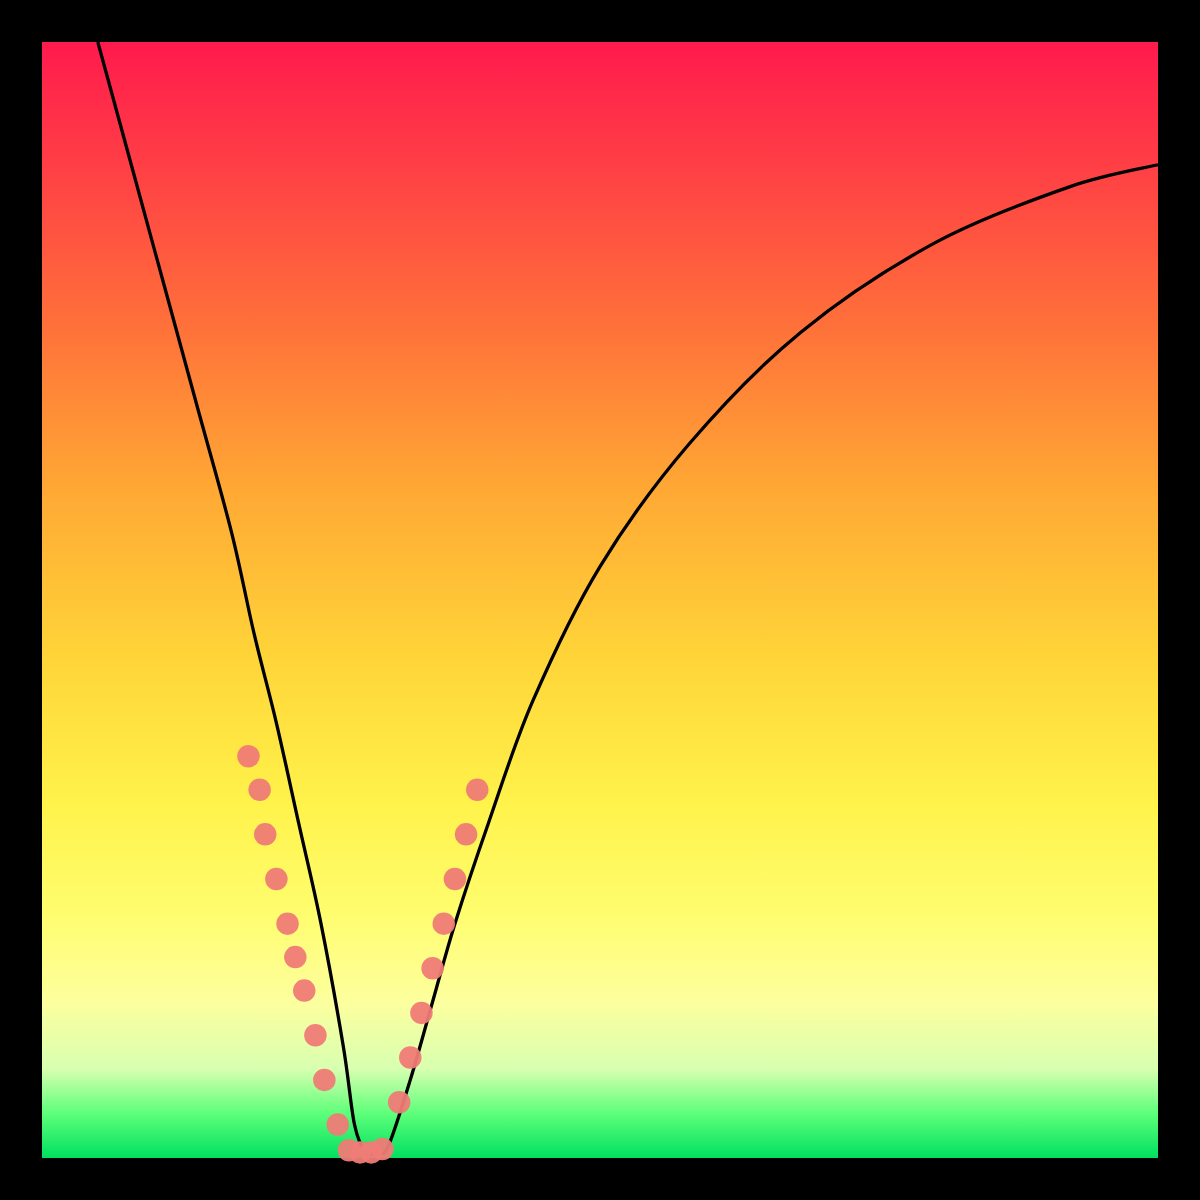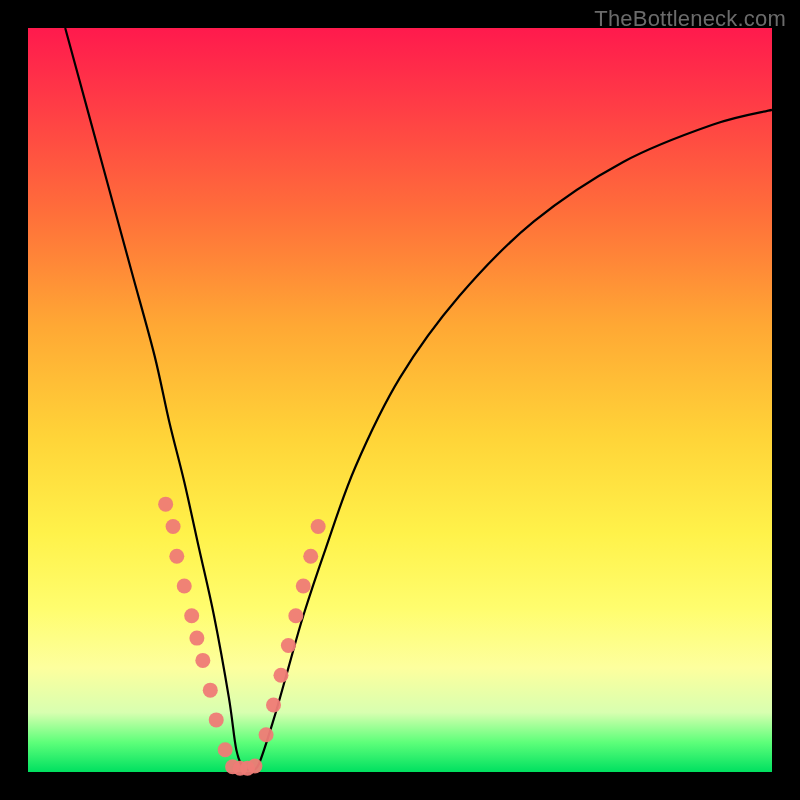--- a/index.html
+++ b/index.html
@@ -91,14 +91,13 @@
           <circle cx="245.52" cy="677.04" r="7.5" class="dot"></circle>
           <circle cx="252.96" cy="647.28" r="7.5" class="dot"></circle>
           <circle cx="260.4" cy="617.52" r="7.5" class="dot"></circle>
           <circle cx="267.84" cy="587.76" r="7.5" class="dot"></circle>
           <circle cx="275.28" cy="558" r="7.5" class="dot"></circle>
           <circle cx="282.72" cy="528.24" r="7.5" class="dot"></circle>
           <circle cx="290.16" cy="498.48" r="7.5" class="dot"></circle>
         </g>
     </svg>
   </div>
-  <div class="watermark">TheBottleneck.com</div>
 </div>
 
 </body></html>

